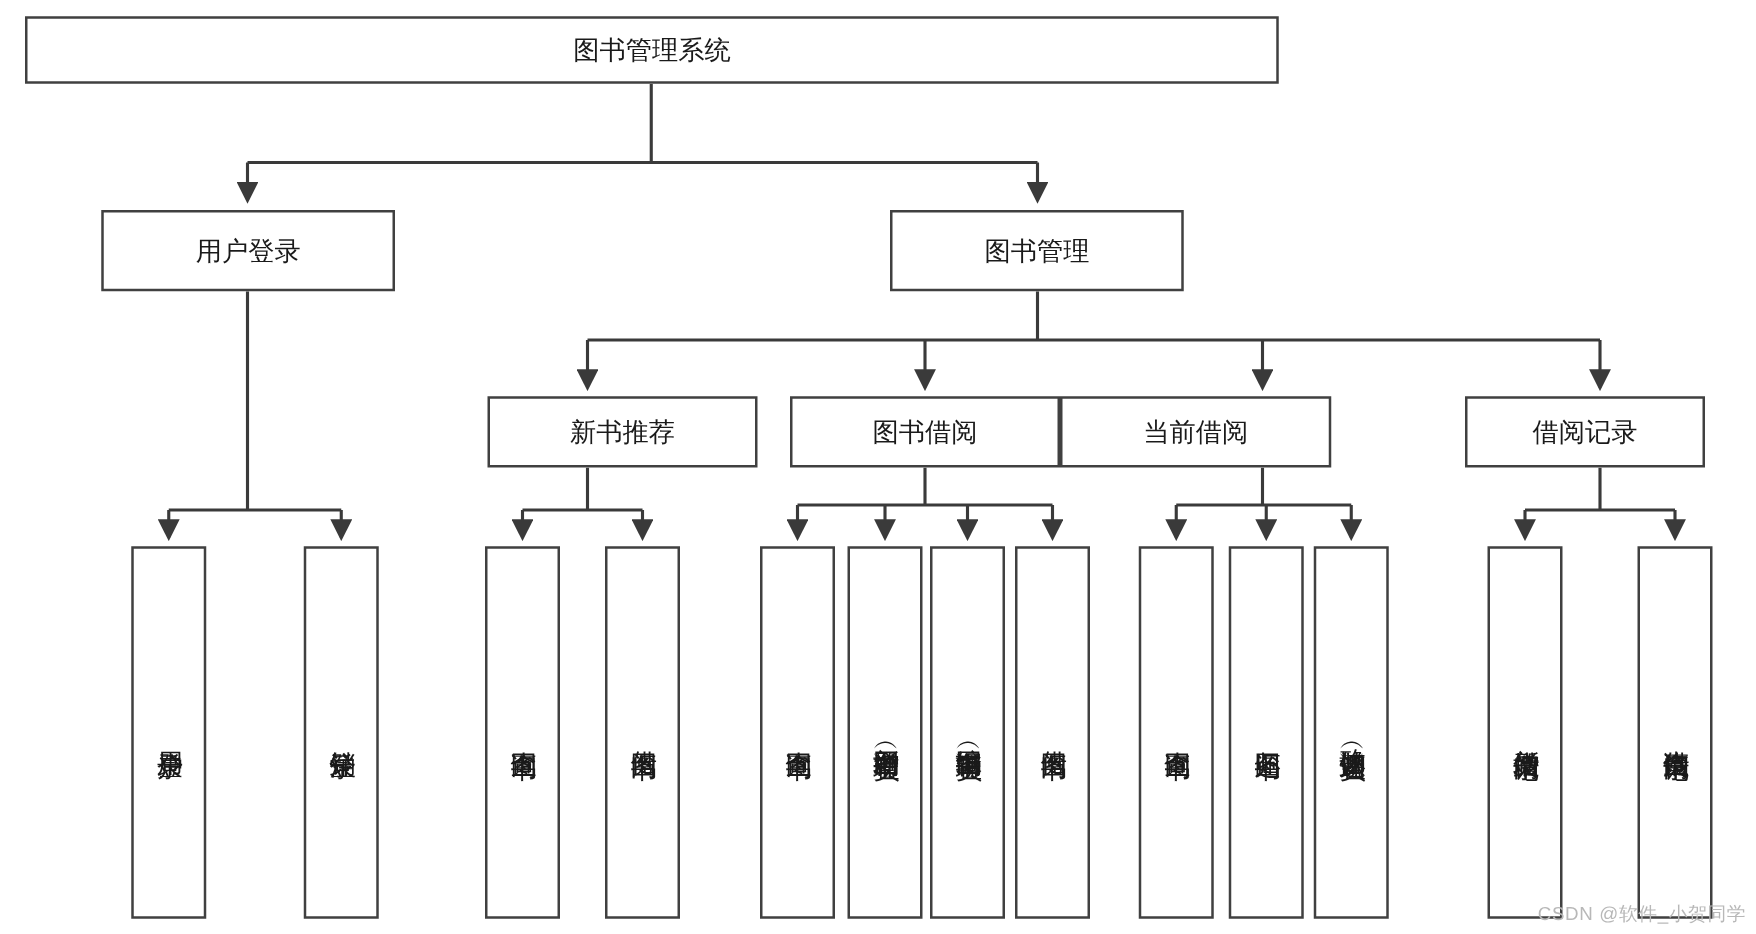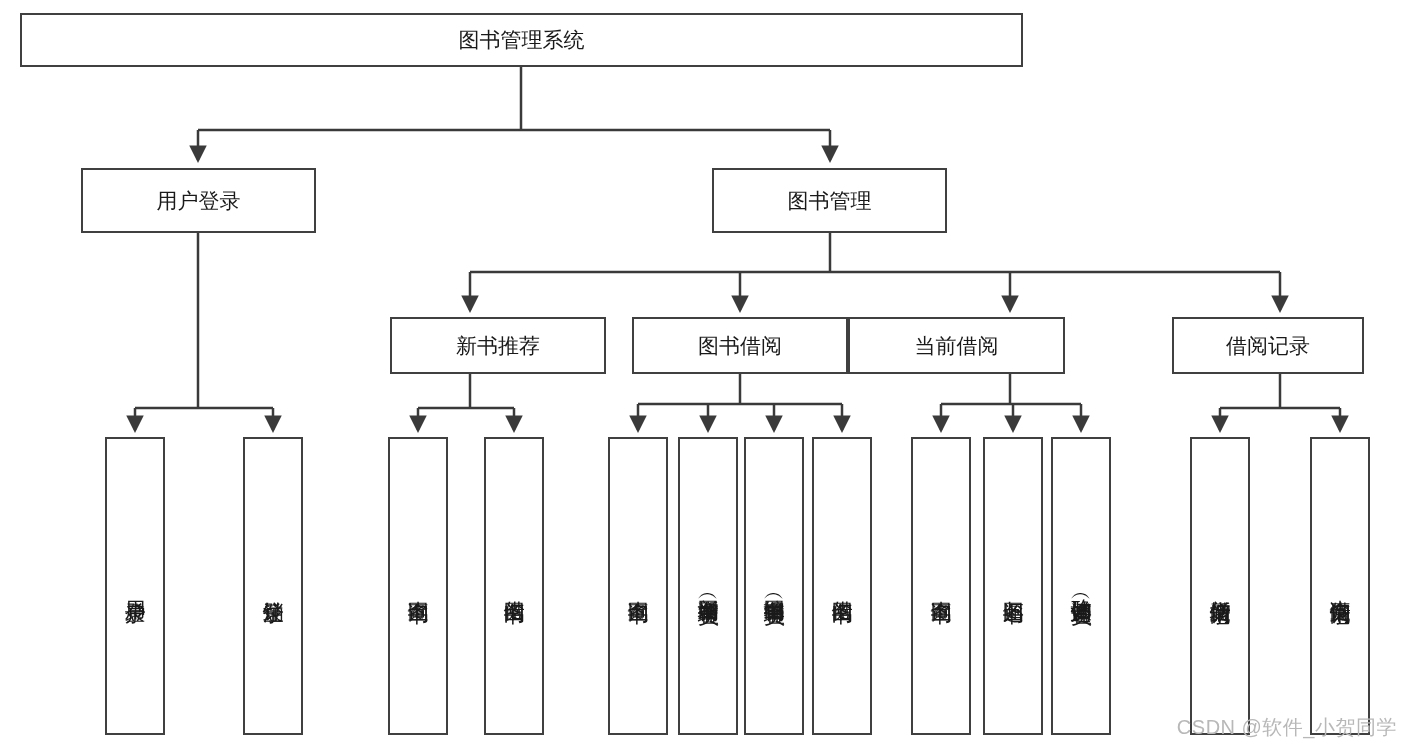--- a/index.html
+++ b/index.html
@@ -58,21 +58,21 @@
     letter-spacing: 1px;
     white-space: nowrap;
   }
   .node .htext {
     white-space: nowrap;
   }
   .watermark {
     position: absolute;
     right: 8px;
     bottom: 6px;
-    font-size: 20px;
+    font-size: 15px;
     color: #b8b8b8;
     white-space: nowrap;
     letter-spacing: 0.5px;
   }
 </style>
 </head>
 <body>
 
 <div id="canvas">
 

